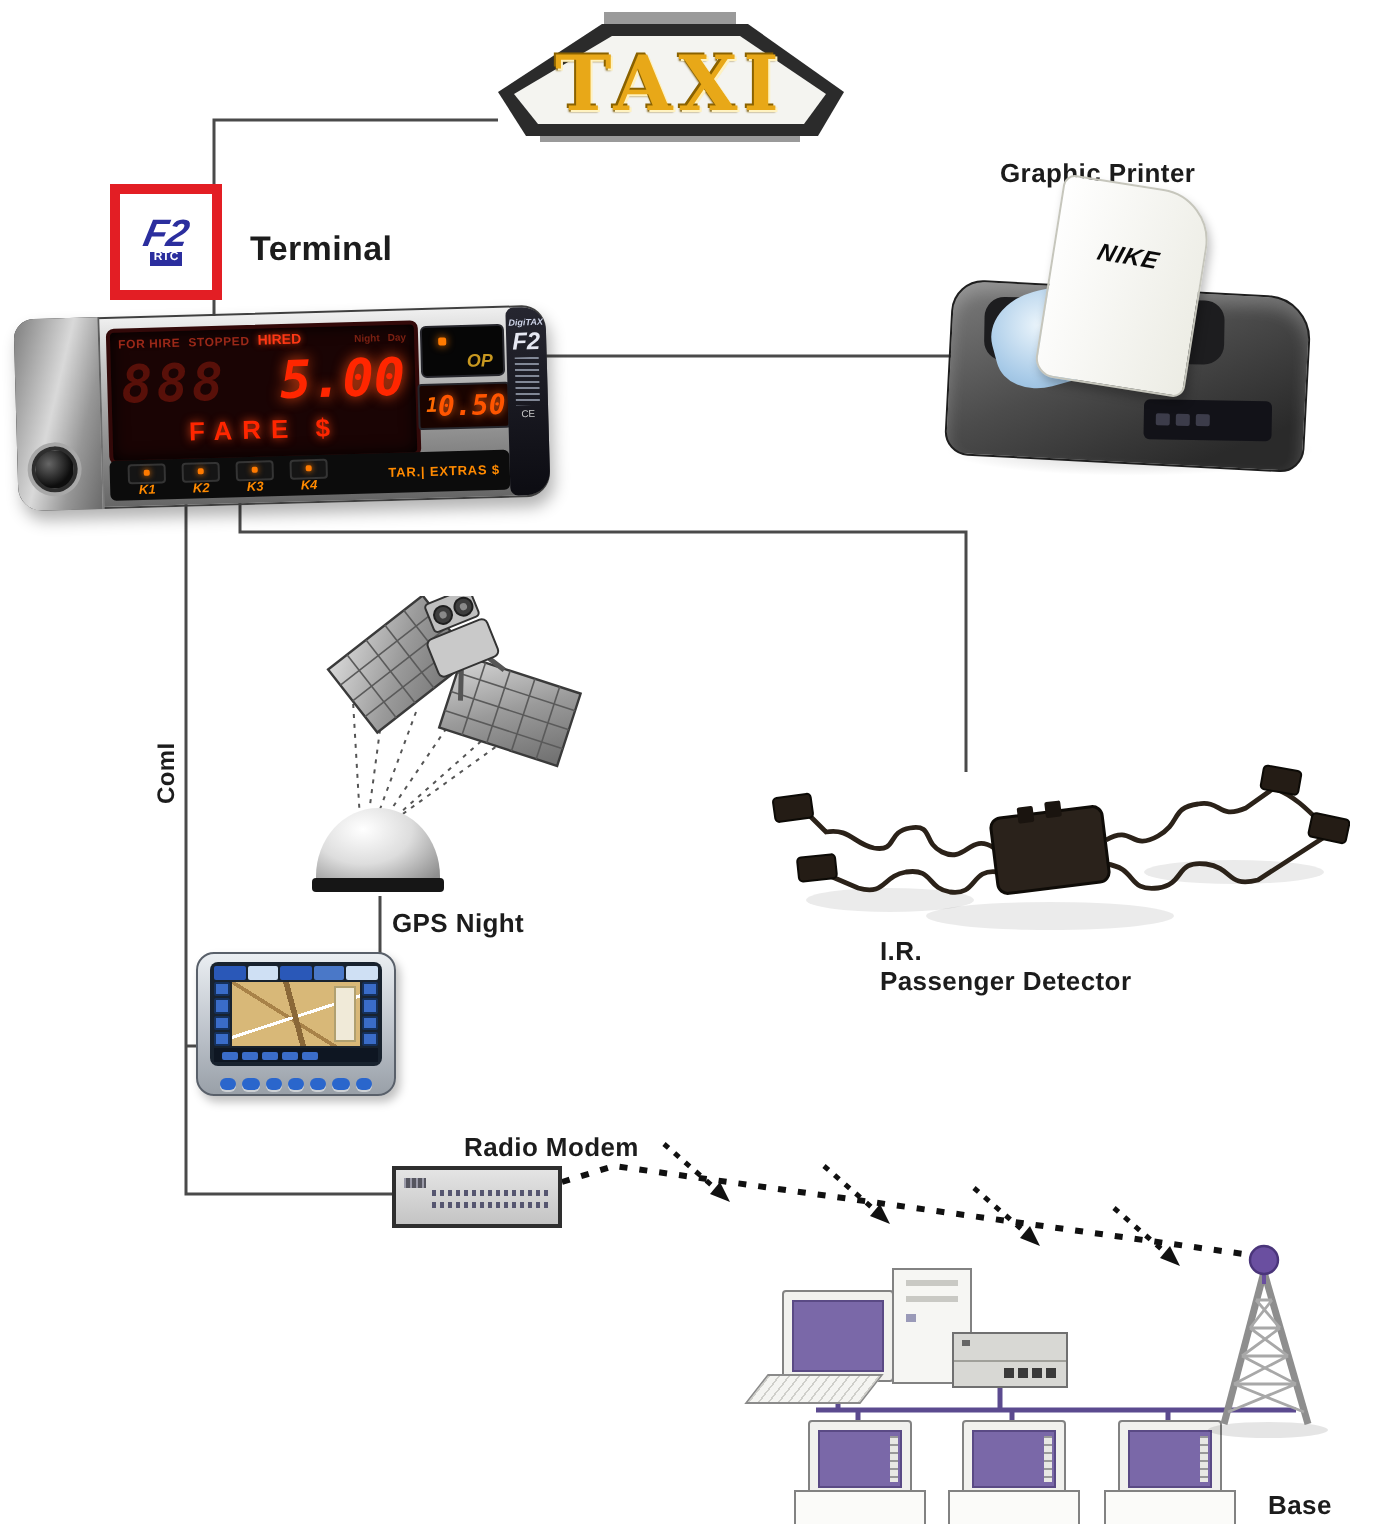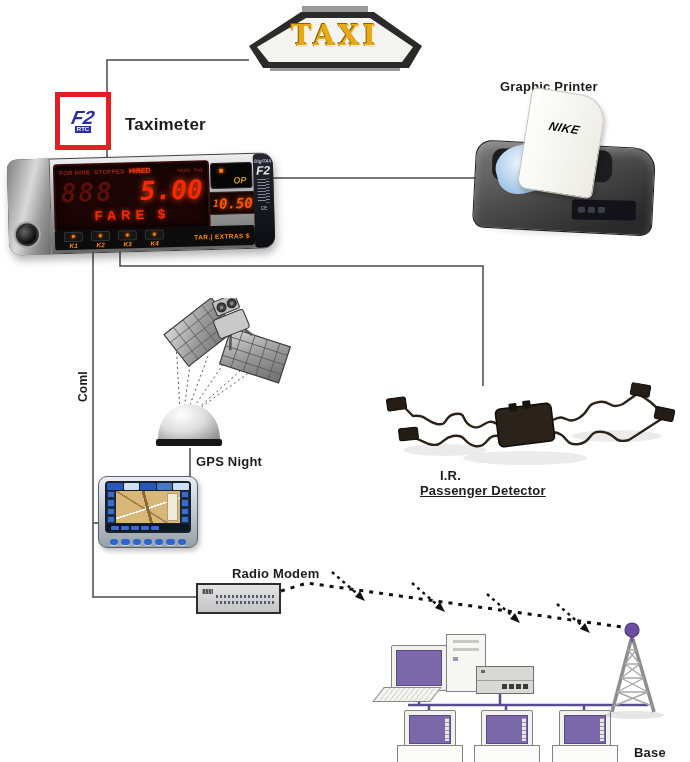--- a/index.html
+++ b/index.html
@@ -9,21 +9,21 @@
   svg{display:block;}
 
   
   .label{position:absolute;font-weight:700;font-size:13px;color:#1c1c1c;letter-spacing:.2px;}
   .label.multiline{white-space:pre-line;line-height:15px;}
   .label.vertical{transform:rotate(-90deg);transform-origin:left top;}
 
   
   .taxi-sign{left:246px;top:6px;width:178px;height:66px;}
   .taxi-text{position:absolute;left:0;top:13px;width:100%;text-align:center;
-    font-family:"DejaVu Serif","Liberation Serif",serif;font-weight:700;font-size:28px;
+    font-family:"DejaVu Serif","Liberation Serif",serif;font-weight:700;font-size:38px;
     color:#e8a818;letter-spacing:3px;
     text-shadow:-1px -1px 0 #8a6200,1px 1px 0 #fff2c0,0 1px 1px #7a5800;}
 
   
   .f2-logo{left:55px;top:92px;width:46px;height:48px;background:#fff;border:5px solid #e31e24;
     display:flex;flex-direction:column;align-items:center;justify-content:center;}
   .f2-big{font-style:italic;font-weight:900;font-size:19px;color:#2b2e9e;transform:skewX(-12deg);line-height:17px;}
   .f2-sub{background:#2b2e9e;color:#fff;font-size:6px;font-weight:700;padding:0 2px;line-height:7px;}
 
   
@@ -220,21 +220,21 @@
       <polygon points="60,12 124,12 167,41 156,56 23,56 11,41" fill="#f4f4f0"></polygon>
     </svg>
     <div class="taxi-text">TAXI</div>
   </div>
 
   <div class="abs f2-logo">
     <div class="f2-big">F2</div>
     <div class="f2-sub">RTC</div>
   </div>
 
-  <div class="label" style="left:125px;top:115px;font-size:17px;">Taximeter</div>
+  <div class="label" style="left:125px;top:115px;font-size:17px;">Terminal</div>
 
   <div class="abs taximeter">
     <div class="txm-body"></div>
     <div class="txm-leftcap"></div>
     <div class="txm-knob"></div>
 
     <div class="txm-display">
       <div class="txm-status">
         <span class="st-dim">FOR HIRE</span>
         <span class="st-dim">STOPPED</span>
@@ -430,21 +430,21 @@
       <rect x="246" y="6" width="19" height="12" rx="2" transform="rotate(10 255 12)"></rect>
       <rect x="270" y="30" width="19" height="12" rx="2" transform="rotate(12 279 36)"></rect>
     </g>
     <g>
       <rect x="112" y="28" width="56" height="38" rx="5" transform="rotate(-7 140 47)" fill="#2a221b" stroke="#0f0c08" stroke-width="1.5"></rect>
       <rect x="126" y="24" width="8" height="8" rx="1" transform="rotate(-7 140 47)" fill="#1a140f"></rect>
       <rect x="140" y="23" width="8" height="8" rx="1" transform="rotate(-7 140 47)" fill="#1a140f"></rect>
     </g>
   </svg>
   <div class="label" style="left:440px;top:468px;">I.R.</div>
-  <div class="label" style="left:420px;top:483px;text-decoration:underline;">Passenger Detector</div>
+  <div class="label" style="left:440px;top:483px;">Passenger Detector</div>
 
   <div class="label" style="left:204px;top:566px;padding-left:28px;">Radio Modem</div>
   <div class="abs modem">
     <i class="mdm-chip"></i>
     <i class="mdm-row mdm-r1"></i>
     <i class="mdm-row mdm-r2"></i>
   </div>
 
   <div class="monitor" style="left:391px;top:645px;width:54px;height:44px;">
     <i class="screen"></i>

